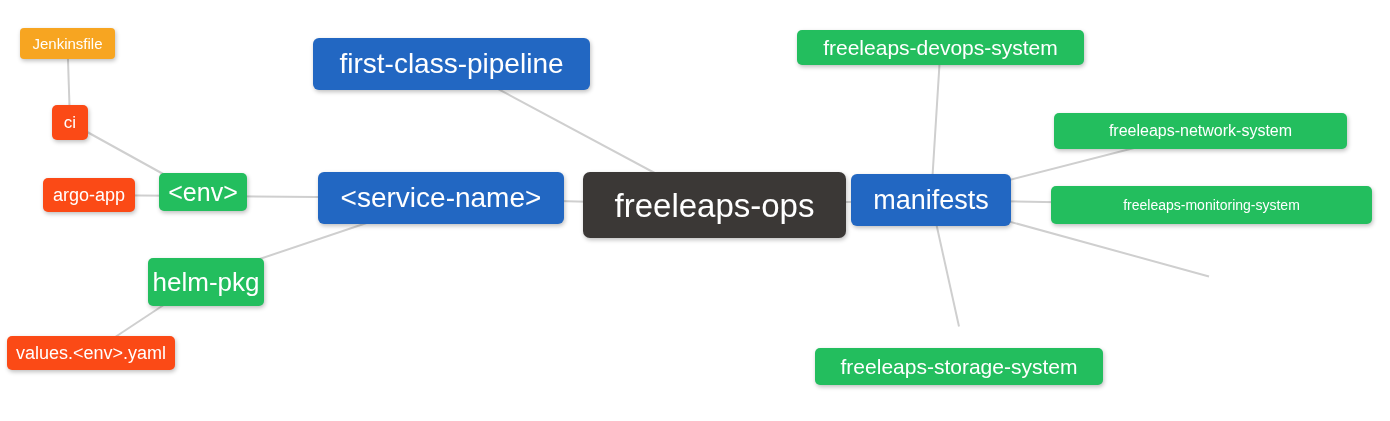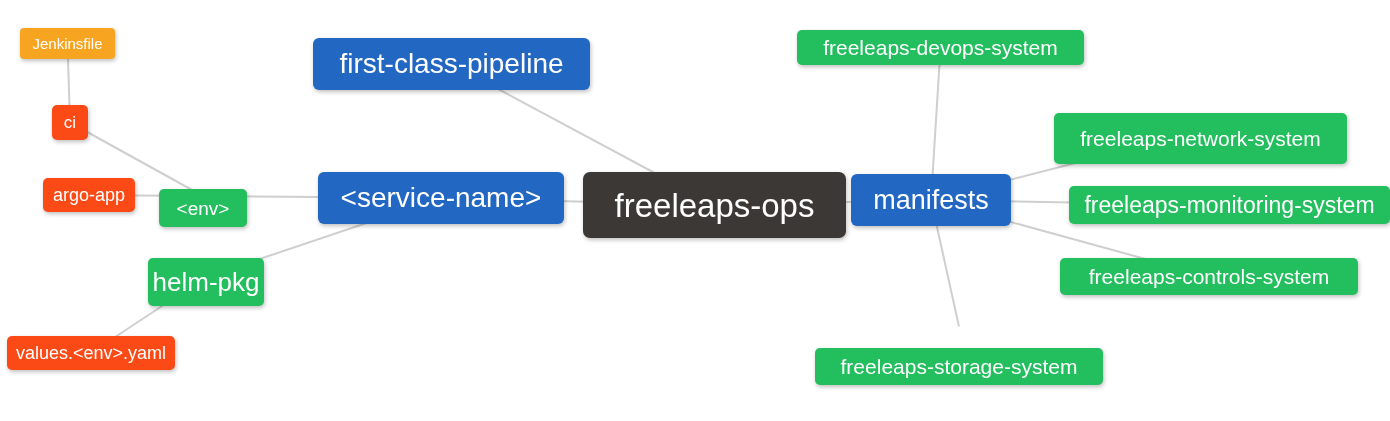--- a/index.html
+++ b/index.html
@@ -44,30 +44,30 @@
   }
   .blue   { background: var(--blue); }
   .green  { background: var(--green); }
   .orange { background: var(--orange); }
   .red    { background: var(--red); }
   .dark   { background: var(--root-color); }
 
   .n-jenkinsfile { left: 20px;  top: 28px;  width: 95px;  height: 31px; font-size: 15px; border-radius: 4px; }
   .n-ci          { left: 52px;  top: 105px; width: 36px;  height: 35px; font-size: 17px; }
   .n-argo        { left: 43px;  top: 178px; width: 92px;  height: 34px; font-size: 18px; }
-  .n-env         { left: 159px; top: 189px; width: 88px;  height: 38px; font-size: 19px; }
+  .n-env         { left: 159px; top: 173px; width: 88px;  height: 38px; font-size: 25px; }
   .n-helm        { left: 148px; top: 258px; width: 116px; height: 48px; font-size: 26px; }
   .n-values      { left: 7px;   top: 336px; width: 168px; height: 34px; font-size: 18px; text-align: center; }
   .n-fcp         { left: 313px; top: 38px;  width: 277px; height: 52px; font-size: 28px; border-radius: 6px; }
   .n-svc         { left: 318px; top: 172px; width: 246px; height: 52px; font-size: 28px; border-radius: 6px; }
   .n-root        { left: 583px; top: 172px; width: 263px; height: 66px; font-size: 33px; border-radius: 7px; }
   .n-manifests   { left: 851px; top: 174px; width: 160px; height: 52px; font-size: 27px; border-radius: 6px; }
   .n-devops      { left: 797px;  top: 30px;  width: 287px; height: 35px; font-size: 21px; }
-  .n-network     { left: 1054px; top: 113px; width: 293px; height: 51px; font-size: 21px; }
-  .n-monitoring  { left: 1051px; top: 186px; width: 321px; height: 38px; font-size: 23px; margin-left: 18px; }
+  .n-network     { left: 1054px; top: 113px; width: 293px; height: 36px; font-size: 16px; }
+  .n-monitoring  { left: 1051px; top: 186px; width: 321px; height: 38px; font-size: 14px; }
   .n-controls    { left: 1060px; top: 258px; width: 298px; height: 37px; font-size: 21px; }
   .n-storage     { left: 815px;  top: 308px; width: 288px; height: 37px; font-size: 21px; margin-top: 40px; }
 </style>
 </head>
 <body>
 
 <div class="canvas">
   <svg class="edge-layer" width="1390" height="421" xmlns="http://www.w3.org/2000/svg">
       <line x1="67.5" y1="43.5" x2="70" y2="122.5" stroke="#CFCFCF" stroke-width="2"></line>
       <line x1="70" y1="122.5" x2="203" y2="196" stroke="#CFCFCF" stroke-width="2"></line>
@@ -104,16 +104,15 @@
   <div class="node blue n-manifests">manifests</div>
 
   <div class="node dark n-root">freeleaps-ops</div>
 
   <div class="node green n-devops">freeleaps-devops-system</div>
 
   <div class="node green n-network">freeleaps-network-system</div>
 
   <div class="node green n-monitoring">freeleaps-monitoring-system</div>
 
-  <div class="node green n-controls">freeleaps-controls-system</div>
 
   <div class="node green n-storage">freeleaps-storage-system</div>
 </div>
 
 </body></html>

